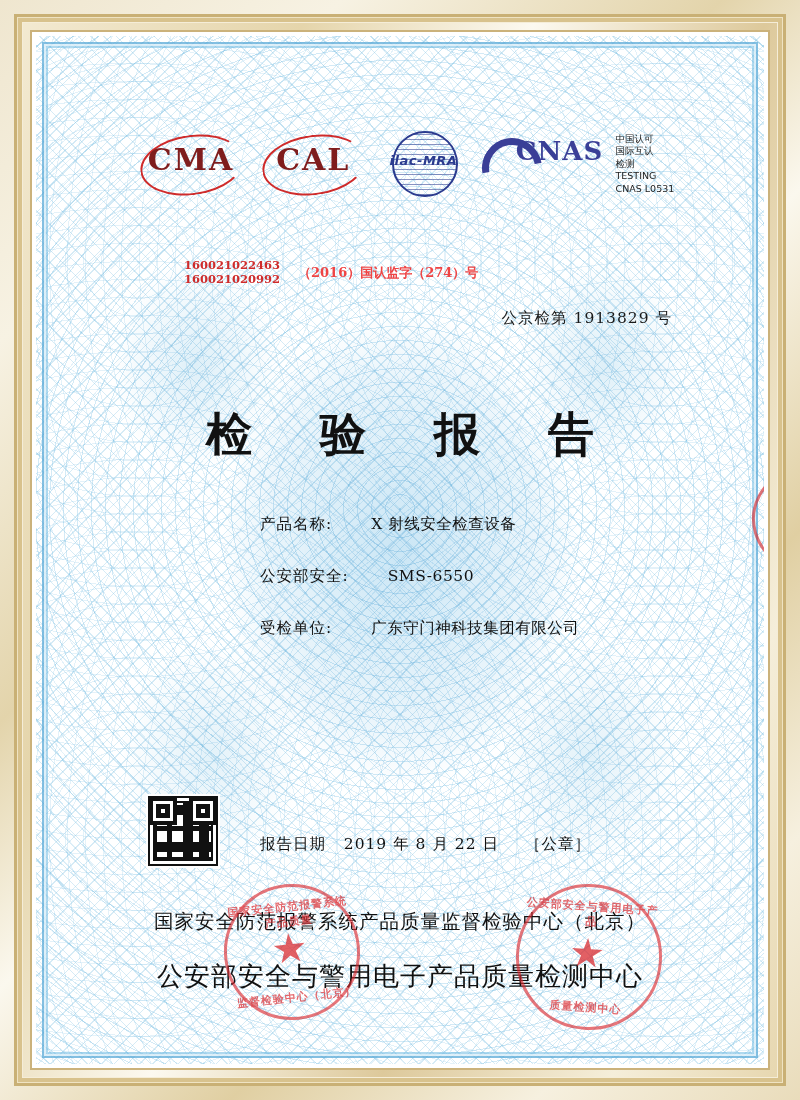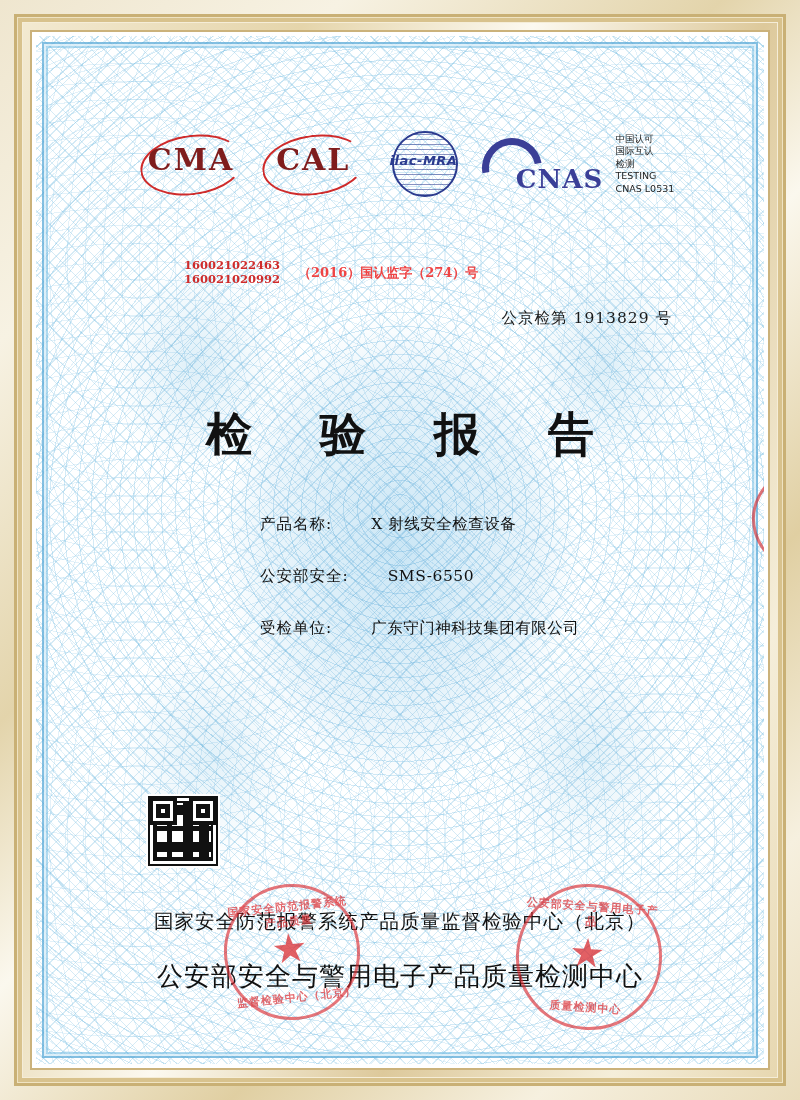--- a/index.html
+++ b/index.html
@@ -156,21 +156,21 @@
     left: 0; top: 6px;
     width: 46px; height: 46px;
     border: 7px solid #3a3f97;
     border-radius: 50%;
     border-right-color: transparent;
     border-bottom-color: transparent;
     transform: rotate(35deg);
   }
   .logo-cnas .word {
     position: absolute;
-    left: 34px; top: 32px;
+    left: 34px; top: 4px;
     font-size: 26px;
     font-weight: bold;
     color: #3a3f97;
     letter-spacing: 1px;
     font-family: "DejaVu Serif", "Liberation Serif", serif;
   }
   .cnas-side {
     width: 92px;
     font-size: 9.5px;
     line-height: 1.32;
@@ -393,20 +393,31 @@
           <span class="v">SMS-6550</span>
         </div>
         <div class="field">
           <span class="k">受检单位:</span>
           <span class="v">广东守门神科技集团有限公司</span>
         </div>
       </div>
 
       <div class="qr"></div>
 
+      <div class="date-line">
+        <span>报告日期</span>
+        &nbsp;
+        <span>2019</span>
+        <span>年</span>
+        <span>8</span>
+        <span>月</span>
+        <span>22</span>
+        <span>日</span>
+        <span class="seal-hint">［公章］</span>
+      </div>
 
       <div class="org">
         <div class="l1">国家安全防范报警系统产品质量监督检验中心（北京）</div>
         <div class="l2">公安部安全与警用电子产品质量检测中心</div>
       </div>
 
       <div class="seal" id="seal-left">
         <div class="arc-top">国家安全防范报警系统产品质量</div>
         <div class="star"></div>
         <div class="arc-bottom">监督检验中心（北京）</div>

